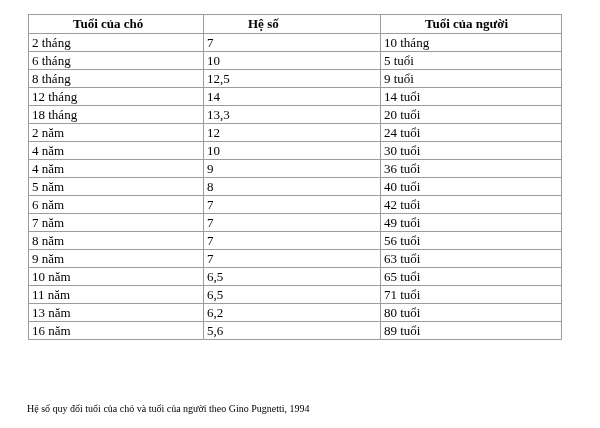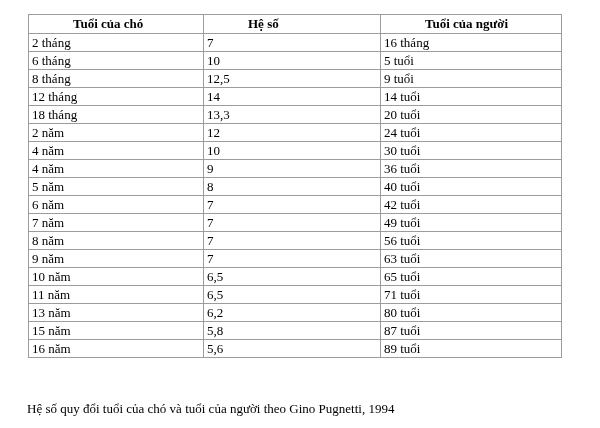--- a/index.html
+++ b/index.html
@@ -42,21 +42,21 @@
     height: 16px;
     padding-left: 44px;
   }
   .col-dog   { width: 175px; }
   .col-coef  { width: 177px; }
   .col-human { width: 181px; }
   .caption {
     position: absolute;
     left: 27px;
     top: 401px;
-    font-size: 13px;
+    font-size: 10px;
     line-height: 16px;
     white-space: nowrap;
   }
 </style>
 </head>
 <body>
 
 <table class="doc-table">
   <colgroup>
     <col class="col-dog">
@@ -67,21 +67,21 @@
     <tr>
       <th>Tuổi của chó</th>
       <th>Hệ số</th>
       <th>Tuổi của người</th>
     </tr>
   </thead>
   <tbody>
       <tr>
         <td>2 tháng</td>
         <td>7</td>
-        <td>16 tháng</td>
+        <td>10 tháng</td>
       </tr>
       <tr>
         <td>6 tháng</td>
         <td>10</td>
         <td>5 tuổi</td>
       </tr>
       <tr>
         <td>8 tháng</td>
         <td>12,5</td>
         <td>9 tuổi</td>
@@ -145,25 +145,20 @@
         <td>11 năm</td>
         <td>6,5</td>
         <td>71 tuổi</td>
       </tr>
       <tr>
         <td>13 năm</td>
         <td>6,2</td>
         <td>80 tuổi</td>
       </tr>
       <tr>
-        <td>15 năm</td>
-        <td>5,8</td>
-        <td>87 tuổi</td>
-      </tr>
-      <tr>
         <td>16 năm</td>
         <td>5,6</td>
         <td>89 tuổi</td>
       </tr>
     </tbody>
 </table>
 
 <div class="caption">Hệ số quy đổi tuổi của chó và tuổi của người theo Gino Pugnetti, 1994</div>
 
 </body></html>

